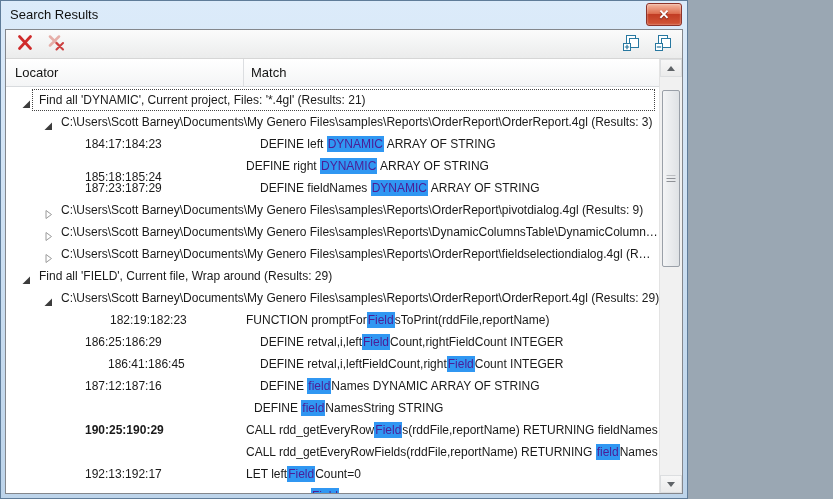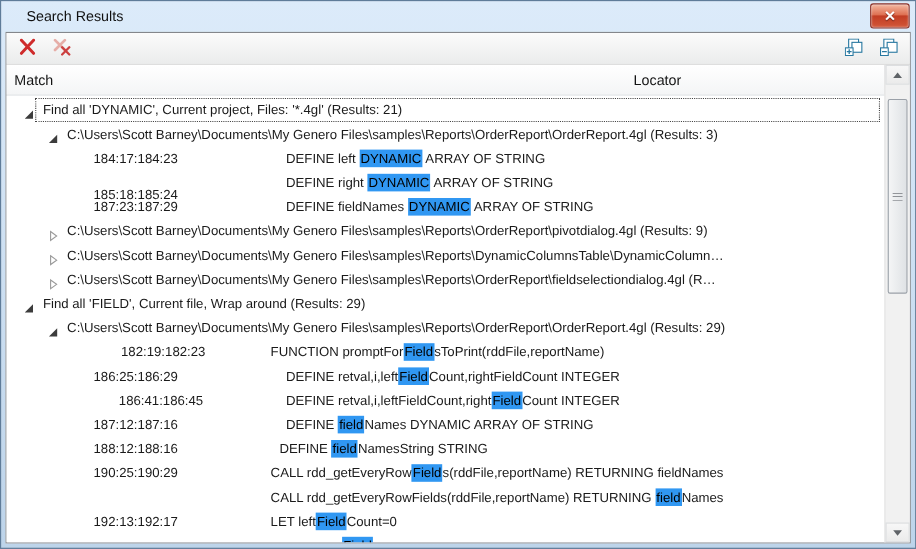--- a/index.html
+++ b/index.html
@@ -1,19 +1,19 @@
 <!DOCTYPE html>
 <html><head>
 <meta charset="utf-8">
 <style>
   html,body{margin:0;padding:0;background:#9aa7b3;}
   .window{
-    position:relative;width:833px;height:499px;box-sizing:border-box;
+    position:relative;width:688px;height:499px;box-sizing:border-box;
     font-family:"Liberation Sans",sans-serif;font-size:13px;color:#1a1a1a;
-    background:linear-gradient(#dcebfa,#bdd4ea);border:1px solid #5f7c99;padding-left:14px;
+    background:linear-gradient(#dcebfa,#bdd4ea);border:1px solid #5f7c99;
   }
   .titlebar{height:27px;display:flex;align-items:center;padding:0 9px;}
   .title{color:#101010;}
   .close-btn{
     position:absolute;top:2px;right:5px;width:34px;height:21px;border-radius:3px;
     background:linear-gradient(#f3b7a1 0%,#de7052 45%,#c23d24 50%,#d25637 100%);
     border:1px solid #8c332a;box-shadow:inset 0 0 2px rgba(255,255,255,.7);
     display:flex;align-items:center;justify-content:center;cursor:pointer;
   }
   .close-x{color:#fff;font-weight:bold;font-size:13px;line-height:1;text-shadow:0 1px 1px #6e2015;}
@@ -36,21 +36,21 @@
   .hcell.loc{width:238px;box-sizing:border-box;padding-left:9px;border-right:1px solid #dcdee1;}
   .hcell.match{flex:1;padding-left:7px;}
   .viewport{
     position:absolute;left:0;right:22px;top:28px;bottom:0;overflow:hidden;
     background:#fff;padding-top:2px;font-size:12px;
   }
   .row{height:22px;line-height:22px;white-space:nowrap;position:relative;}
   .row .expander{position:absolute;top:6px;width:11px;height:11px;}
   .row .label,.row .loc,.row .match{position:absolute;top:0;}
   .focus-rect{position:absolute;left:26px;right:5px;top:0;bottom:0;border:1px dotted #444;pointer-events:none;}
-  .hl{background:#3097f2;color:#000000;padding:1px 1px;}
+  .hl{background:#3097f2;color:#4c1d95;padding:1px 1px;}
   
   .scrollbar{position:absolute;right:0;top:0;bottom:0;width:22px;background:#f1f1f1;border-left:1px solid #e3e3e3;}
   .sb-btn{position:absolute;left:0;right:0;height:18px;background:linear-gradient(#f7f7f7,#ebebeb);
     border:1px solid #dcdee0;box-sizing:border-box;display:flex;align-items:center;justify-content:center;cursor:pointer;}
   .sb-btn.up{top:0;} .sb-btn.down{bottom:0;}
   .arrow-up{width:0;height:0;border-left:4px solid transparent;border-right:4px solid transparent;border-bottom:5px solid #5f6367;}
   .arrow-down{width:0;height:0;border-left:4px solid transparent;border-right:4px solid transparent;border-top:5px solid #5f6367;}
   .sb-thumb{position:absolute;left:2px;right:2px;top:31px;height:175px;border-radius:2px;
     background:linear-gradient(90deg,#f4f5f6,#dfe2e5);border:1px solid #9aa0a8;cursor:pointer;}
   .sb-thumb::after{content:"";position:absolute;left:50%;top:50%;width:9px;height:7px;transform:translate(-50%,-50%);
@@ -104,22 +104,22 @@
             <rect x="6.5" y="3.5" width="9" height="9" fill="#ffffff" stroke="#2878a0"></rect>
             <rect x="0.5" y="8.5" width="7" height="7" fill="#ffffff" stroke="#2878a0"></rect>
             <path d="M1.8 12 H6.2" stroke="#2878a0" stroke-width="1.2"></path>
           </svg>
         </span>
       </div>
     </div>
 
     <div class="main">
       <div class="header">
+        <div class="hcell loc">Locator</div>
         <div class="hcell match">Match</div>
-        <div class="hcell loc">Locator</div>
       </div>
 
       <div class="viewport" id="tree">
           <div class="row">
             <div class="focus-rect"></div>
             <span class="expander" style="left: 15px;"><svg width="11" height="11" viewBox="0 0 11 11">
                 <path d="M9,1.5 L9,9 L1.5,9 Z" fill="#3c3c3c"></path>
               </svg></span>
             <span class="label" style="left: 33px;">Find all 'DYNAMIC', Current project, Files: '*.4gl' (Results: 21)</span>
           </div>
@@ -128,21 +128,21 @@
                 <path d="M9,1.5 L9,9 L1.5,9 Z" fill="#3c3c3c"></path>
               </svg></span>
             <span class="label" style="left: 55px;">C:\Users\Scott Barney\Documents\My Genero Files\samples\Reports\OrderReport\OrderReport.4gl (Results: 3)</span>
           </div>
           <div class="row">
             <span class="loc" style="left: 79px;">184:17:184:23</span>
             <span class="match" style="left: 254px;"><span>DEFINE left </span><span class="hl">DYNAMIC</span><span> ARRAY OF STRING</span></span>
           </div>
           <div class="row">
             <span class="loc" style="left: 79px; margin-top: 11px;">185:18:185:24</span>
-            <span class="match" style="left: 254px;"><span>DEFINE right </span><span class="hl">DYNAMIC</span><span> ARRAY OF STRING</span></span>
+            <span class="match" style="left: 240px;"><span>DEFINE right </span><span class="hl">DYNAMIC</span><span> ARRAY OF STRING</span></span>
           </div>
           <div class="row">
             <span class="loc" style="left: 79px;">187:23:187:29</span>
             <span class="match" style="left: 254px;"><span>DEFINE fieldNames </span><span class="hl">DYNAMIC</span><span> ARRAY OF STRING</span></span>
           </div>
           <div class="row">
             <span class="expander" style="left: 37px;"><svg width="11" height="11" viewBox="0 0 11 11">
                 <path d="M3,1.5 L8.5,5.5 L3,9.5 Z" fill="#ffffff" stroke="#9a9a9a"></path>
               </svg></span>
             <span class="label" style="left: 55px;">C:\Users\Scott Barney\Documents\My Genero Files\samples\Reports\OrderReport\pivotdialog.4gl (Results: 9)</span>
@@ -181,25 +181,24 @@
           </div>
           <div class="row">
             <span class="loc" style="left: 83px; margin-left: 19px;">186:41:186:45</span>
             <span class="match" style="left: 254px;"><span>DEFINE retval,i,leftFieldCount,right</span><span class="hl">Field</span><span>Count INTEGER</span></span>
           </div>
           <div class="row">
             <span class="loc" style="left: 79px;">187:12:187:16</span>
             <span class="match" style="left: 254px;"><span>DEFINE </span><span class="hl">field</span><span>Names DYNAMIC ARRAY OF STRING</span></span>
           </div>
           <div class="row">
-            <span class="loc" style="left: 79px;">188:12:188:16</span>
             <span class="match" style="left: 248px;"><span>DEFINE </span><span class="hl">field</span><span>NamesString STRING</span></span>
           </div>
           <div class="row">
-            <span class="loc" style="left: 79px;">190:25:190:29</span>
+            <span class="loc" style="left: 79px; font-weight: bold;">190:25:190:29</span>
             <span class="match" style="left: 240px;"><span>CALL rdd_getEveryRow</span><span class="hl">Field</span><span>s(rddFile,reportName) RETURNING fieldNames</span></span>
           </div>
           <div class="row">
             <span class="match" style="left: 240px;"><span>CALL rdd_getEveryRowFields(rddFile,reportName) RETURNING </span><span class="hl">field</span><span>Names</span></span>
           </div>
           <div class="row">
             <span class="loc" style="left: 79px;">192:13:192:17</span>
             <span class="match" style="left: 240px;"><span>LET left</span><span class="hl">Field</span><span>Count=0</span></span>
           </div>
           <div class="row">

